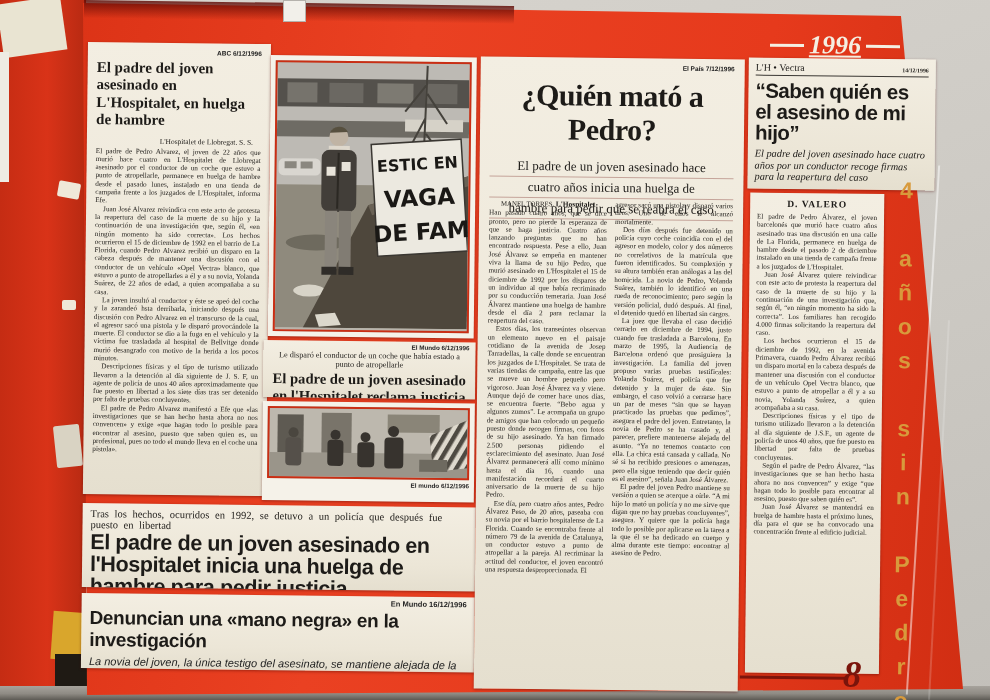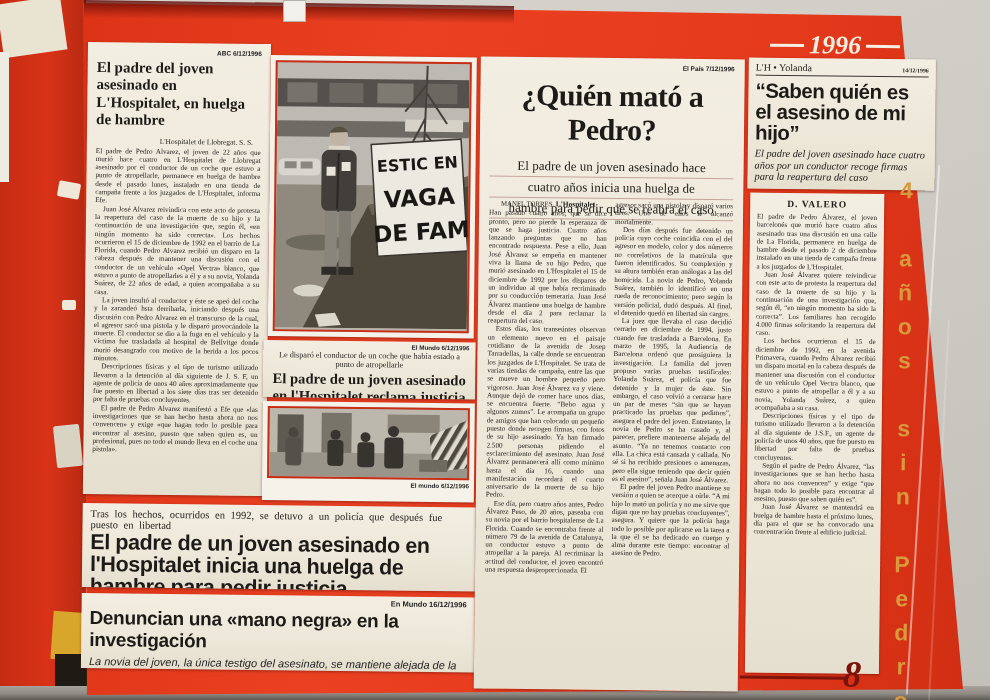--- a/index.html
+++ b/index.html
@@ -72,21 +72,21 @@
   #lh-head .date{font-size:5.8px;font-weight:bold;}
   #lh-head .head{font-family:"Liberation Sans","DejaVu Sans",sans-serif;font-weight:bold;
       font-size:20.5px;line-height:1.02;letter-spacing:-.5px;margin-top:5px;}
   #lh-head .sub{font-style:italic;font-size:10.3px;line-height:1.15;margin-top:4px;}
   #lh-body{left:752px;top:185px;width:134px;height:480px;padding:6px 7px;}
   #lh-body .byline{font-size:9.5px;font-weight:bold;text-align:center;letter-spacing:1px;margin-bottom:4px;}
   #lh-body .body-text{font-size:7.1px;line-height:8.3px;}
   
   #year{left:770px;top:24px;width:130px;display:flex;align-items:center;gap:5px;color:#f4efe2;}
   #year .dash{height:3px;background:#f4efe2;flex:1;}
-  #year .yr{font-style:italic;font-weight:bold;font-size:26px;line-height:1;}
+  #year .yr{font-style:italic;font-weight:bold;font-size:26px;line-height:1;text-decoration:underline;}
   #vtext{left:894px;top:168px;height:505px;writing-mode:vertical-rl;text-orientation:upright;
       white-space:pre;font-family:"Liberation Sans","DejaVu Sans",sans-serif;
       font-size:23px;font-weight:bold;letter-spacing:8px;color:#d89a3c;}
   #maroon-line{left:747px;top:668px;width:106px;height:3px;background:#7d150c;}
   #eight{left:850px;top:644px;font-style:italic;font-weight:bold;font-size:37px;color:#7a140b;}
 </style>
 </head>
 <body>
 
 <div class="abs" id="left-drape"></div>
@@ -237,21 +237,21 @@
             <p>Dos días después fue detenido un policía cuyo coche coincidía con el del agresor en modelo, color y dos números no correlativos de la matrícula que fueron identificados. Su complexión y su altura también eran análogas a las del homicida. La novia de Pedro, Yolanda Suárez, también lo identificó en una rueda de reconocimiento; pero según la versión policial, dudó después. Al final, el detenido quedó en libertad sin cargos.</p>
             <p>La juez que llevaba el caso decidió cerrarlo en diciembre de 1994, justo cuando fue trasladada a Barcelona. En marzo de 1995, la Audiencia de Barcelona ordenó que prosiguiera la investigación. La familia del joven propuso varias pruebas testificales: Yolanda Suárez, el policía que fue detenido y la mujer de éste. Sin embargo, el caso volvió a cerrarse hace un par de meses “sin que se hayan practicado las pruebas que pedimos”, asegura el padre del joven. Entretanto, la novia de Pedro se ha casado y, al parecer, prefiere mantenerse alejada del asunto. “Ya no tenemos contacto con ella. La chica está cansada y callada. No sé si ha recibido presiones o amenazas, pero ella sigue teniendo que decir quién es el asesino”, señala Juan José Álvarez.</p>
             <p>El padre del joven Pedro mantiene su versión a quien se acerque a oírle. “A mi hijo lo mató un policía y no me sirve que digan que no hay pruebas concluyentes”, asegura. Y quiere que la policía haga todo lo posible por aplicarse en la tarea a la que él se ha dedicado en cuerpo y alma durante este tiempo: encontrar al asesino de Pedro.</p>
           </div>
       </div>
     </div>
   </div>
 
   <div class="abs paper" id="lh-head">
     <div class="kickrow">
-      <span class="section">L'H • Yolanda</span>
+      <span class="section">L'H • Vectra</span>
       <span class="date">14/12/1996</span>
     </div>
     <div class="head">“Saben quién es el asesino de mi hijo”</div>
     <div class="sub">El padre del joven asesinado hace cuatro años por un conductor recoge firmas para la reapertura del caso</div>
   </div>
 
   <div class="abs paper" id="lh-body">
     <div class="byline">D. VALERO</div>
     <div class="body-text">
         <p>El padre de Pedro Álvarez, el joven barcelonés que murió hace cuatro años asesinado tras una discusión en una calle de La Florida, permanece en huelga de hambre desde el pasado 2 de diciembre instalado en una tienda de campaña frente a los juzgados de L'Hospitalet.</p>

